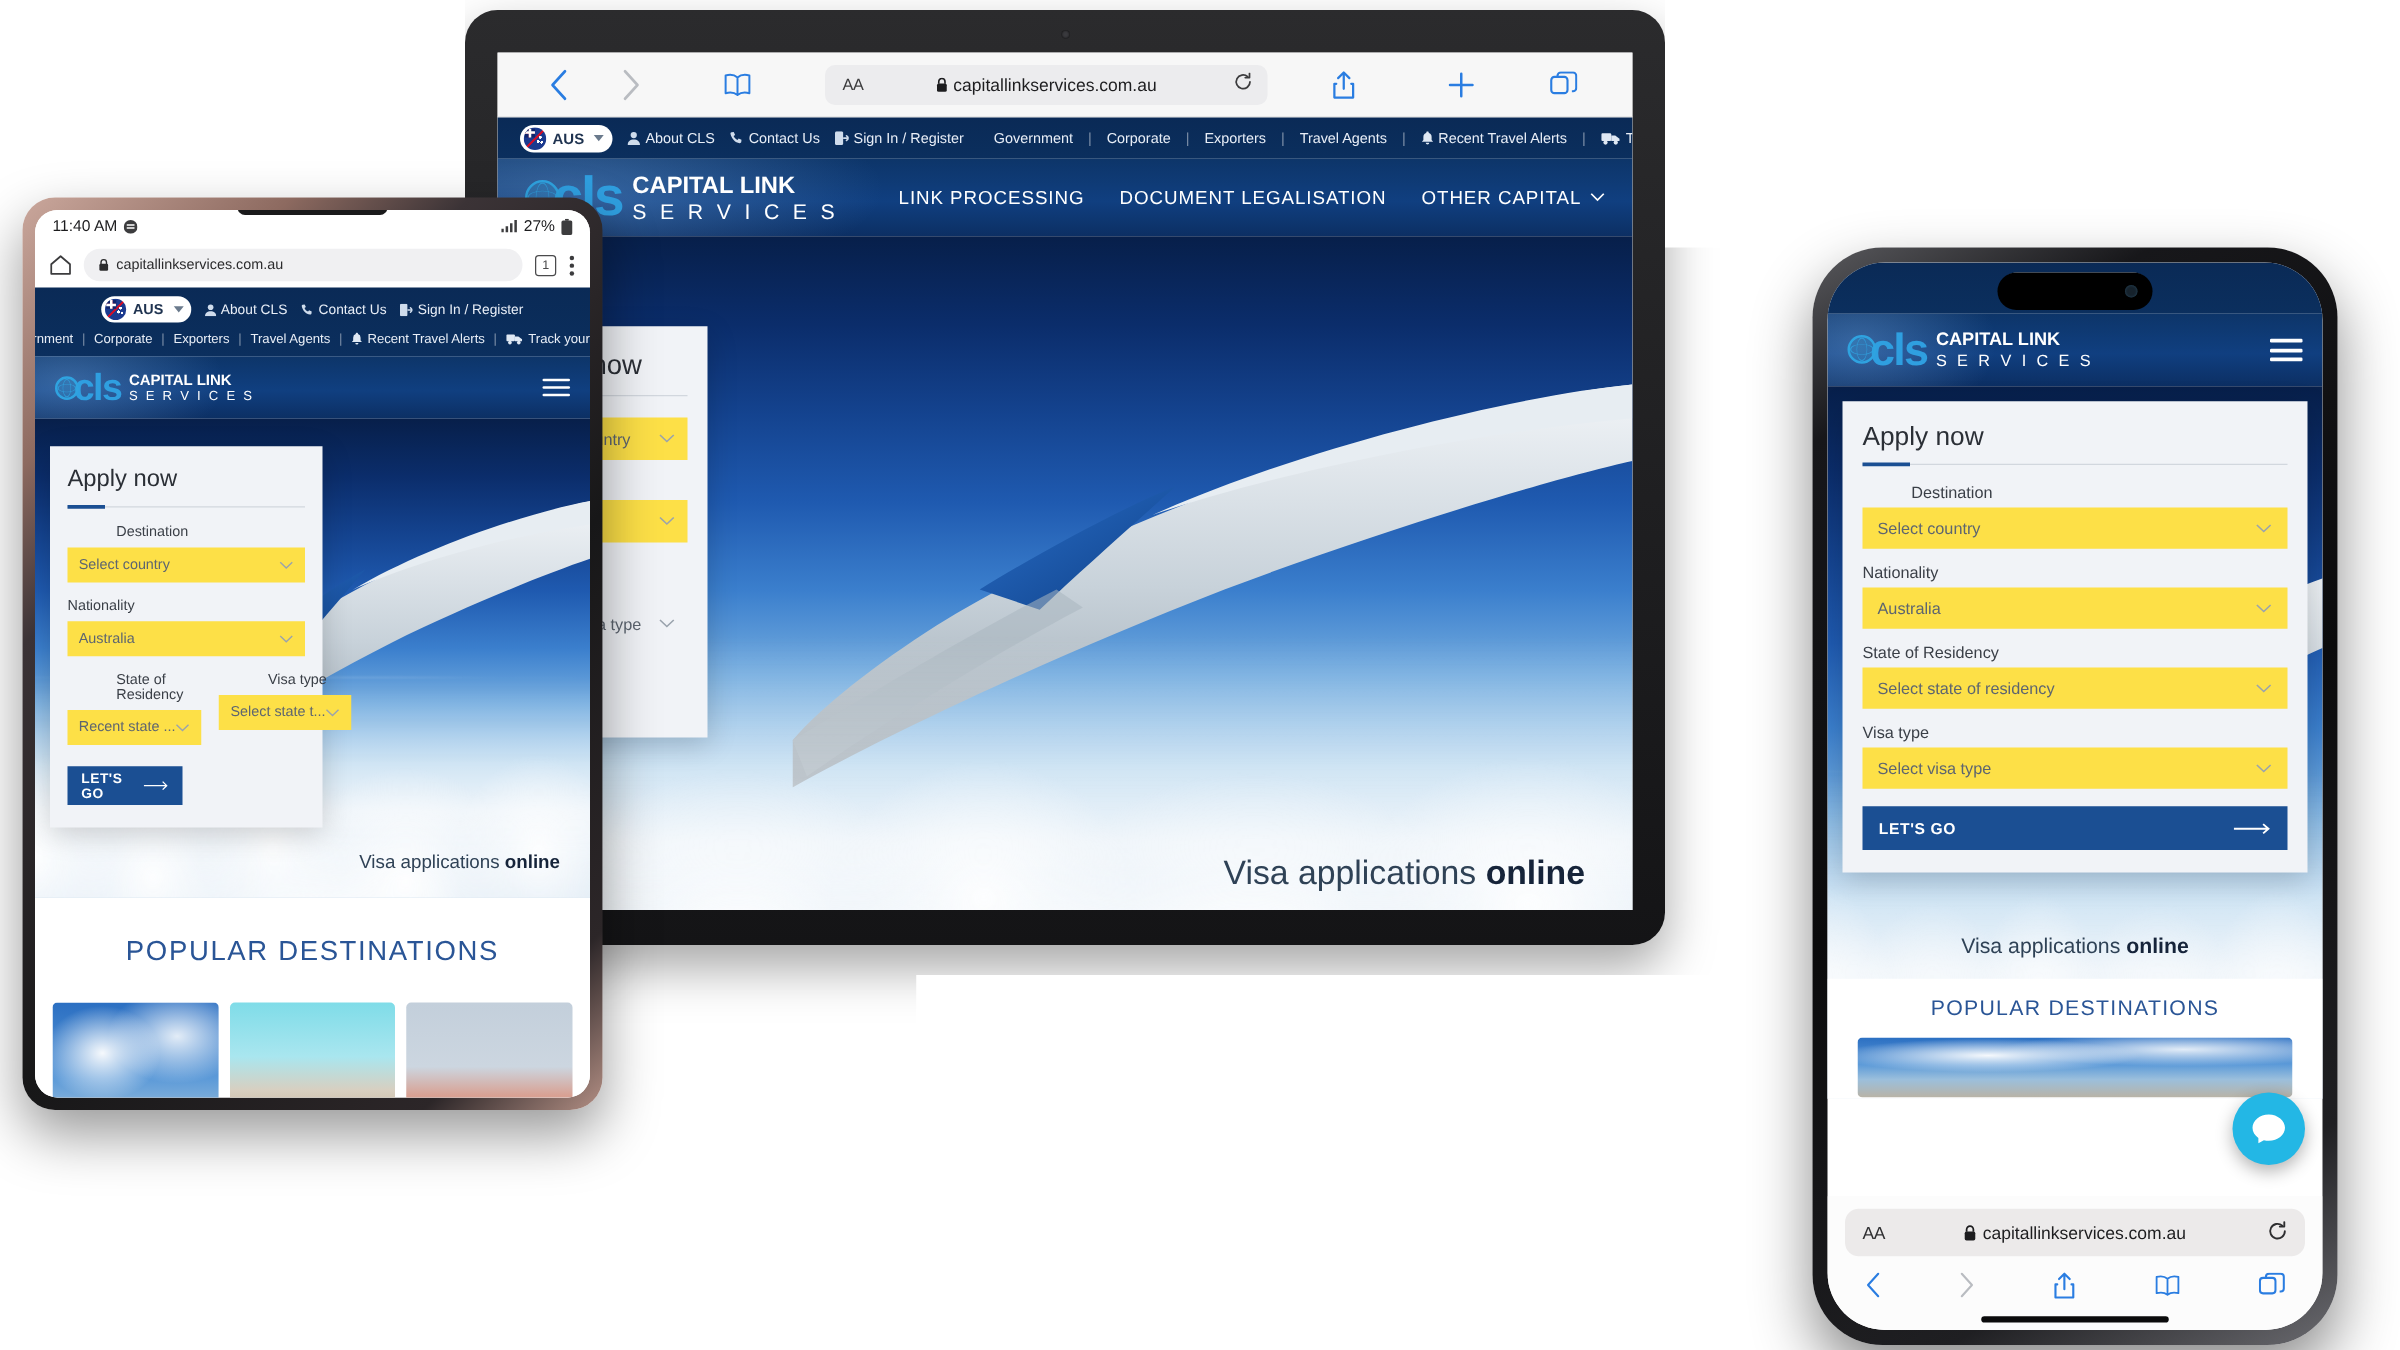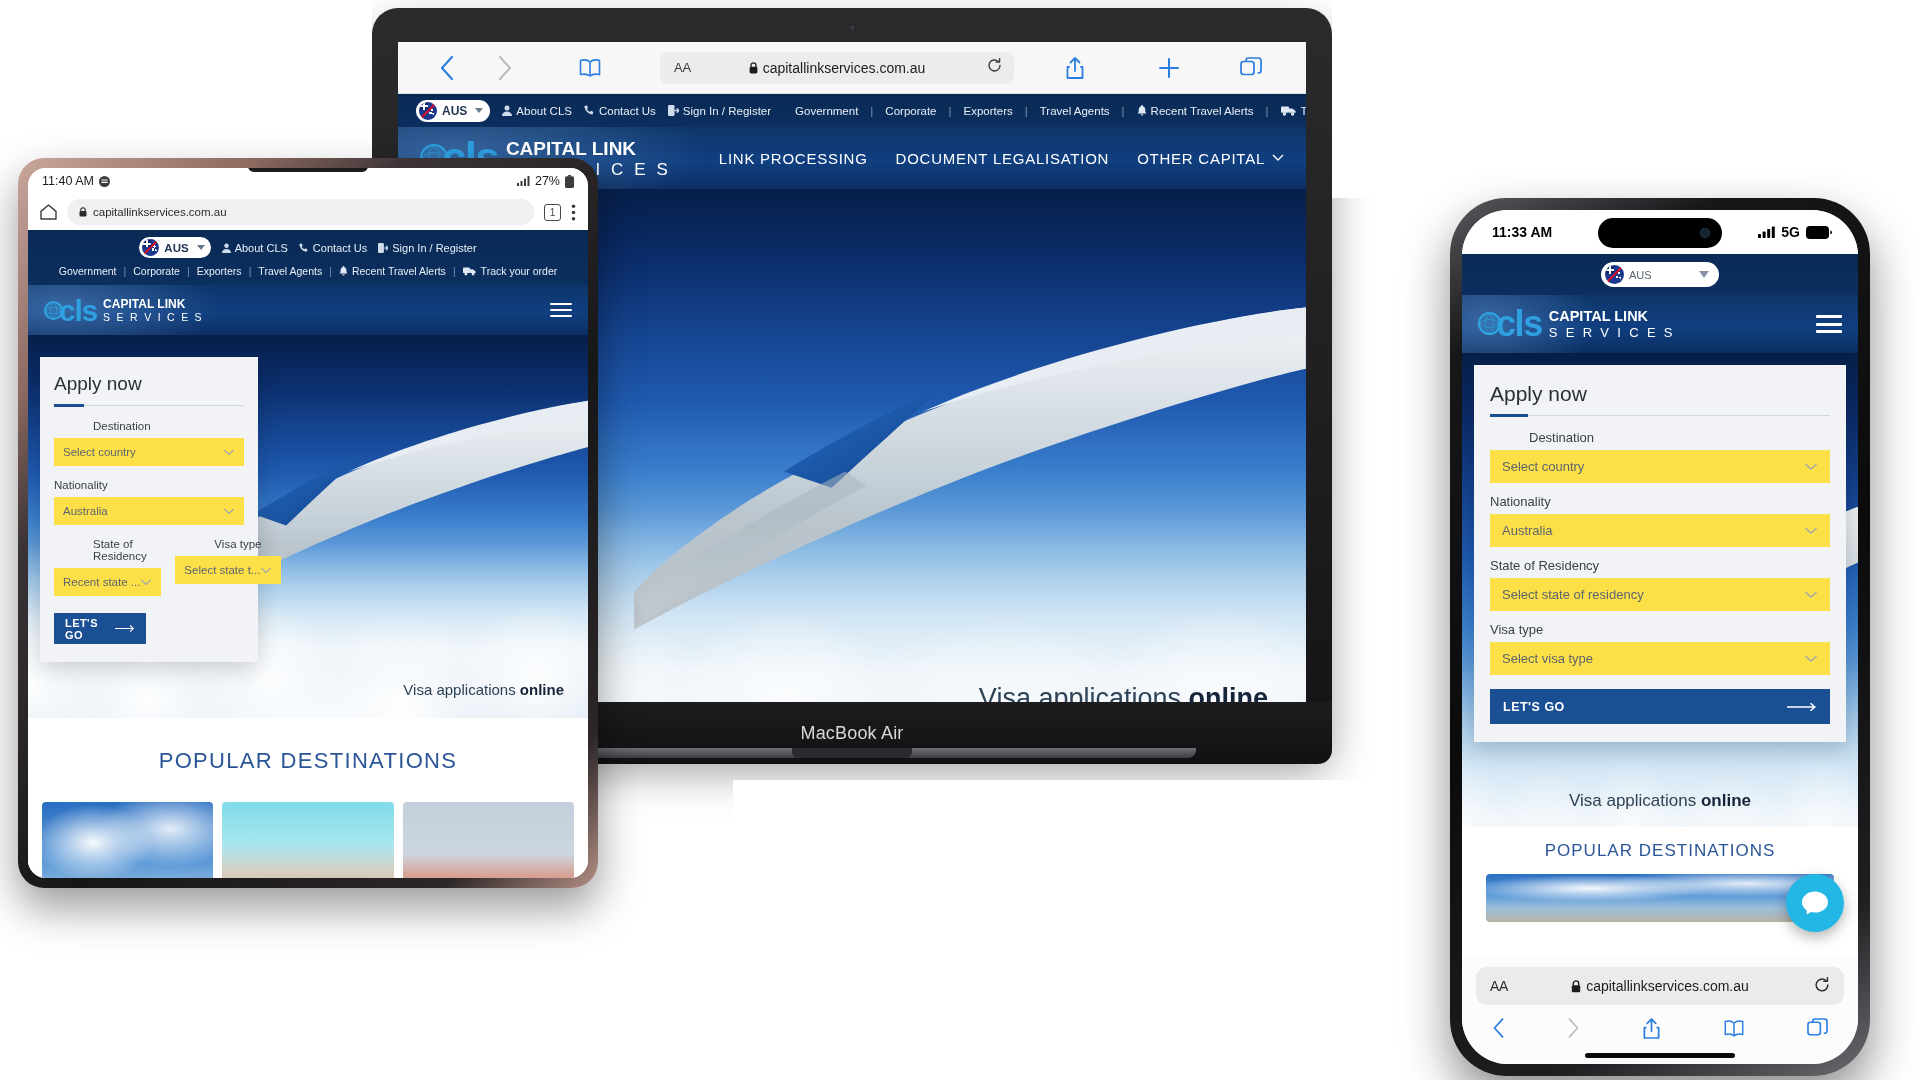--- a/index.html
+++ b/index.html
@@ -159,21 +159,21 @@
   .sf-url {
     flex:1; height:32px; background:#ececee; border-radius:8px;
     display:flex; align-items:center; justify-content:center; position:relative;
     margin: 0 14px; max-width:372px;
   }
   .sf-url .aa { position:absolute; left:14px; color:#3c3c3e; font-size:13px; letter-spacing:-.02em;}
   .sf-url .host { color:#1d1d1f; font-size:14px; display:flex; align-items:center; gap:5px; }
   .sf-url .rel { position:absolute; right:12px; color:#3c3c3e; }
 
   
-  #fold { position:absolute; left:18px; top:158px; width:580px; height:730px; }
+  #fold { position:absolute; left:18px; top:158px; width:464px; height:730px; }
   .fold-body {
     position:absolute; inset:0; border-radius:26px; padding:10px;
     background: linear-gradient(135deg,#caa79c 0%, #8d6a60 18%, #3b3336 30%, #171718 60%, #2c2628 88%, #b38f84 100%);
     box-shadow: 0 20px 44px rgba(0,0,0,.4);
   }
   .fold-screen {
     position:relative; width:100%; height:100%; background:#fff;
     border-radius:18px; overflow:hidden;
   }
   .fold-status {
@@ -425,25 +425,20 @@
             <div style="height:56px"></div>
           </div>
 
           <div class="tagline" style="position:absolute; right:38px; bottom:66px; font-size:27px;">
             <span>Visa applications </span><b>online</b>
           </div>
         </div>
 
       </div>
     </div>
-    <div class="mb-foot">
-      <span>MacBook Air</span>
-      <div class="mb-hinge"></div>
-      <div class="mb-notch"></div>
-    </div>
   </div>
 
   <div class="white-patch" style="left:0;top:0;width:372px;height:160px;"></div>
   <div class="white-patch" style="left:1332px;top:0;width:588px;height:198px;"></div>
   <div class="white-patch" style="left:733px;top:780px;width:730px;height:300px;"></div>
 
   <div id="fold">
     <div class="fold-body">
       <div class="fold-screen">
         <div class="fold-notch"></div>
@@ -660,36 +655,20 @@
     </div>
   </div>
 
   <div id="iphone">
     <div class="ip-body">
       <div class="ip-screen">
         <div class="ip-island">
             <span class="cam"></span>
           </div>
 
-        <div class="ip-status">
-          <span>11:33 AM</span>
-          <span style="display:flex;align-items:center;gap:6px">
-            <svg width="17" height="12" viewBox="0 0 17 12">
-                <rect x="0" y="8" width="3" height="4" rx=".7" fill="#000"></rect>
-                <rect x="4.6" y="5.6" width="3" height="6.4" rx=".7" fill="#000"></rect>
-                <rect x="9.2" y="3" width="3" height="9" rx=".7" fill="#000"></rect>
-                <rect x="13.8" y=".4" width="3" height="11.6" rx=".7" fill="#000"></rect>
-              </svg>
-            <em style="font-style:normal">5G</em>
-            <svg width="26" height="13" viewBox="0 0 26 13">
-                <rect x="0" y="0" width="23" height="13" rx="3.8" fill="#000"></rect>
-                <path d="M24.4 4.6v3.8c1-.3 1.6-1 1.6-1.9s-.6-1.6-1.6-1.9z" fill="#000"></path>
-              </svg>
-          </span>
-        </div>
 
         <div class="cls-topbar" style="padding:8px 0;display:flex;justify-content:center">
           <div class="flagpill" style="padding:3px 10px 3px 4px;width:118px;justify-content:space-between">
             <span style="display:flex;align-items:center;gap:5px">
               <span class="flag" style="width:19px;height:19px"></span>
               <span style="font-size:11px;color:#5a6472">AUS</span>
             </span>
             <span class="caret" style="border-width:7px 5.5px 0 5.5px;border-top-color:#8a94a2"></span>
           </div>
         </div>

